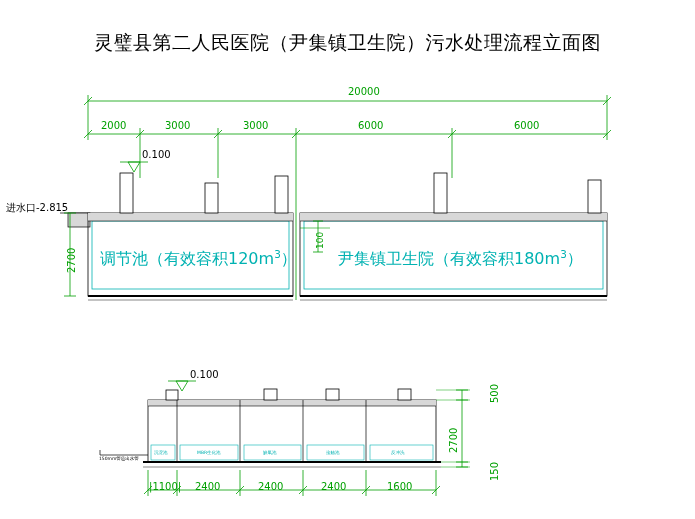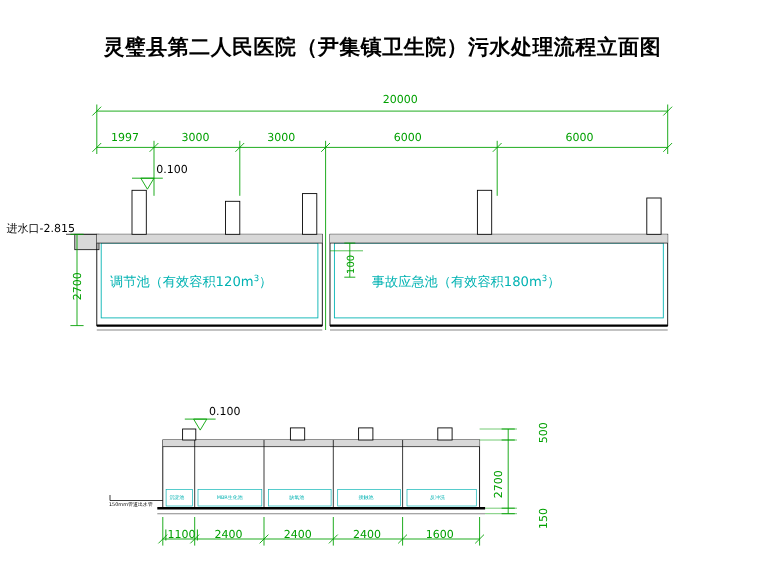--- a/index.html
+++ b/index.html
@@ -24,42 +24,41 @@
     position: absolute;
     left: 0;
     top: 30px;
     width: 695px;
     text-align: center;
     font-family: "DejaVu Sans", "Liberation Sans", sans-serif;
     font-size: 19px;
     color: #000000;
     letter-spacing: 0.5px;
     white-space: nowrap;
-    font-weight: bold;
   }
   .lbl {
     position: absolute;
     white-space: nowrap;
     font-family: "DejaVu Sans", "Liberation Sans", sans-serif;
   }
   .dim-lbl {
     color: #00a000;
     font-size: 10px;
   }
   .dim-lbl-sm {
     color: #00a000;
     font-size: 9px;
   }
   .blk {
     color: #000000;
     font-size: 10px;
   }
   .cyan-lbl {
     color: #00b2b2;
-    font-size: 12px;
+    font-size: 16px;
   }
   .tiny {
     font-size: 4.5px;
     color: #000000;
   }
   .tiny-cy {
     font-size: 4.5px;
     color: #00b2b2;
   }
   .vert {
@@ -180,39 +179,39 @@
     <line x1="144" y1="494" x2="152" y2="486" stroke="#00a000" stroke-width="0.8"></line>
     <line x1="173" y1="494" x2="181" y2="486" stroke="#00a000" stroke-width="0.8"></line>
     <line x1="236" y1="494" x2="244" y2="486" stroke="#00a000" stroke-width="0.8"></line>
     <line x1="299" y1="494" x2="307" y2="486" stroke="#00a000" stroke-width="0.8"></line>
     <line x1="362" y1="494" x2="370" y2="486" stroke="#00a000" stroke-width="0.8"></line>
     <line x1="432" y1="494" x2="440" y2="486" stroke="#00a000" stroke-width="0.8"></line>
   </svg>
 
   <div class="lbl dim-lbl" style="left:348px; top:86px;">20000</div>
 
-  <div class="lbl dim-lbl" style="left:101px; top:120px;">1997</div>
+  <div class="lbl dim-lbl" style="left:101px; top:120px;">2000</div>
   <div class="lbl dim-lbl" style="left:165px; top:120px;">3000</div>
   <div class="lbl dim-lbl" style="left:243px; top:120px;">3000</div>
   <div class="lbl dim-lbl" style="left:358px; top:120px;">6000</div>
   <div class="lbl dim-lbl" style="left:514px; top:120px;">6000</div>
 
   <div class="lbl blk" style="left:142px; top:149px;">0.100</div>
 
   <div class="lbl blk" style="left:6px; top:201px;">进水口-2.815</div>
 
   <div class="lbl dim-lbl vert" style="left:66px; top:273px;">2700</div>
 
   <div class="lbl dim-lbl-sm vert" style="left:315px; top:249px;">100</div>
 
   <div class="lbl cyan-lbl" style="left:100px; top:248px;">
     <span>调节池（有效容积120m</span><sup>3</sup><span>）</span>
   </div>
   <div class="lbl cyan-lbl" style="left:338px; top:248px;">
-    <span>事故应急池（有效容积180m</span><sup>3</sup><span>）</span>
+    <span>尹集镇卫生院（有效容积180m</span><sup>3</sup><span>）</span>
   </div>
 
   <div class="lbl blk" style="left:190px; top:369px;">0.100</div>
 
   <div class="lbl tiny" style="left:99px; top:456px;">150mm管道出水管</div>
 
   <div class="lbl tiny-cy" style="left:154px; top:450px;">沉淀池</div>
   <div class="lbl tiny-cy" style="left:197px; top:450px;">MBR生化池</div>
   <div class="lbl tiny-cy" style="left:263px; top:450px;">缺氧池</div>
   <div class="lbl tiny-cy" style="left:326px; top:450px;">接触池</div>

